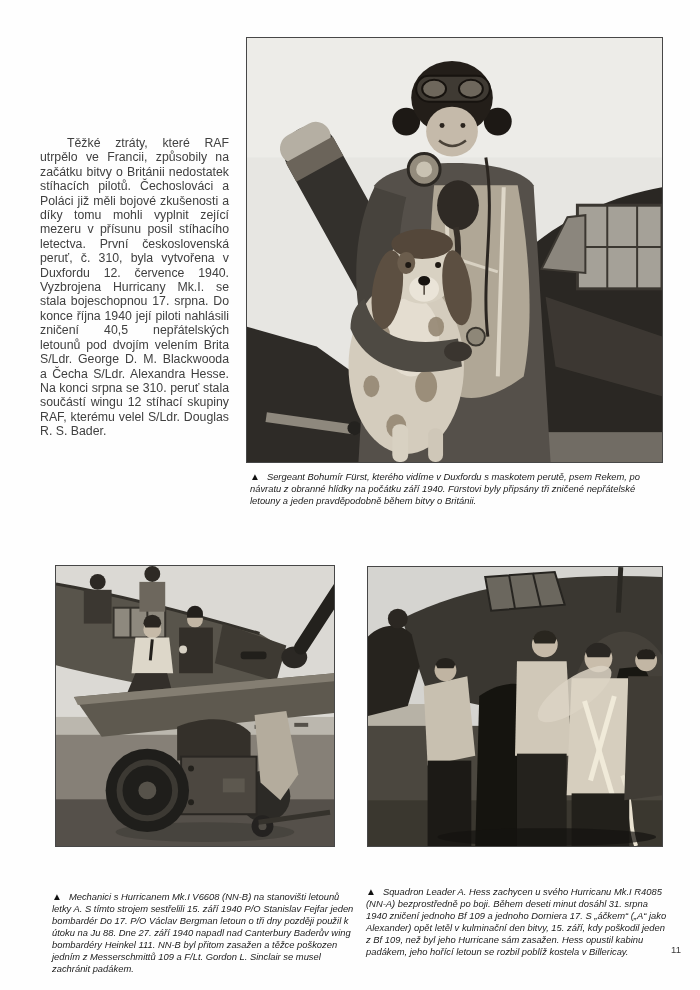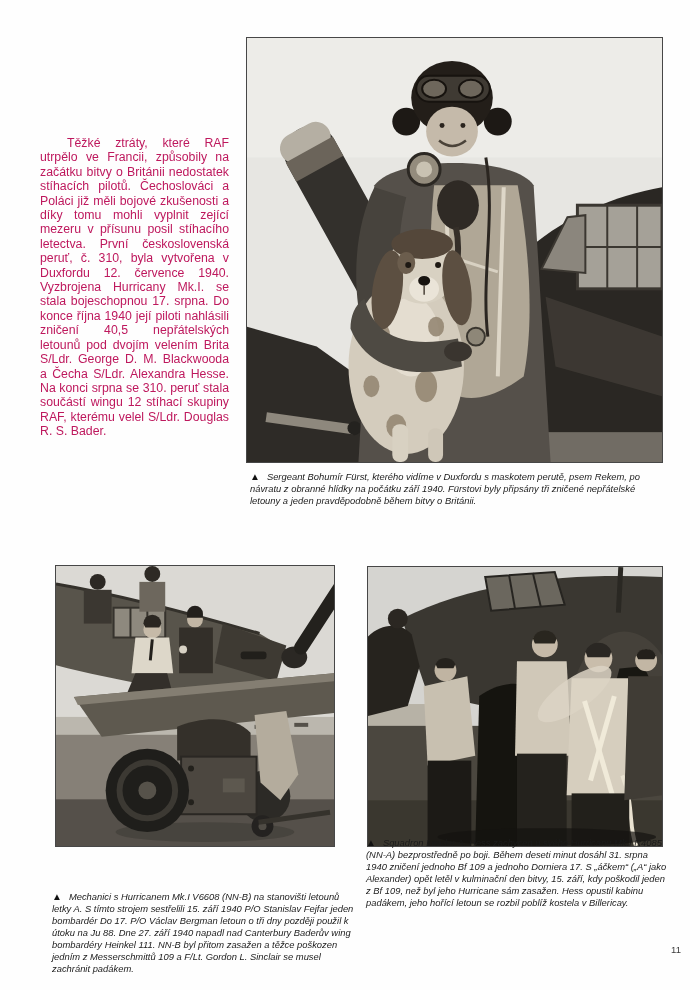--- a/index.html
+++ b/index.html
@@ -15,21 +15,21 @@
     background: #fefefe;
     overflow: hidden;
   }
   .body-text {
     position: absolute;
     left: 40px;
     top: 136px;
     width: 189px;
     font-size: 12.3px;
     line-height: 14.4px;
-    color: #be185d;
+    color: #404040;
     text-align: justify;
   }
   .body-text p { margin: 0; text-indent: 27px; }
   .photo {
     position: absolute;
     border: 1px solid #474747;
     background: #e7e6e2;
     overflow: hidden;
   }
   .photo svg { display: block; }
@@ -46,21 +46,21 @@
   }
   .caption .marker {
     display: inline-block;
     font-size: 10px;
     margin-right: 7px;
     transform: translateY(-0.5px);
     color: #111;
   }
   .caption-top { left: 250px; top: 471px; width: 414px; }
   .caption-bl  { left: 52px;  top: 891px; width: 306px; }
-  .caption-br  { left: 366px; top: 837px; width: 302px; }
+  .caption-br  { left: 366px; top: 886px; width: 302px; }
   .page-number {
     position: absolute;
     left: 664px;
     top: 944px;
     width: 24px;
     text-align: center;
     font-size: 9.5px;
     color: #3b3b3b;
   }
 </style>

